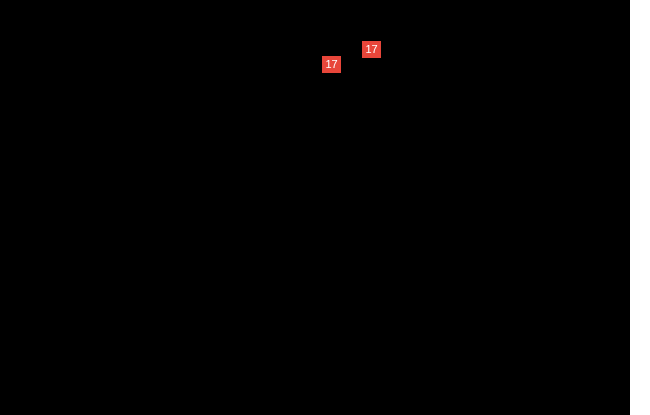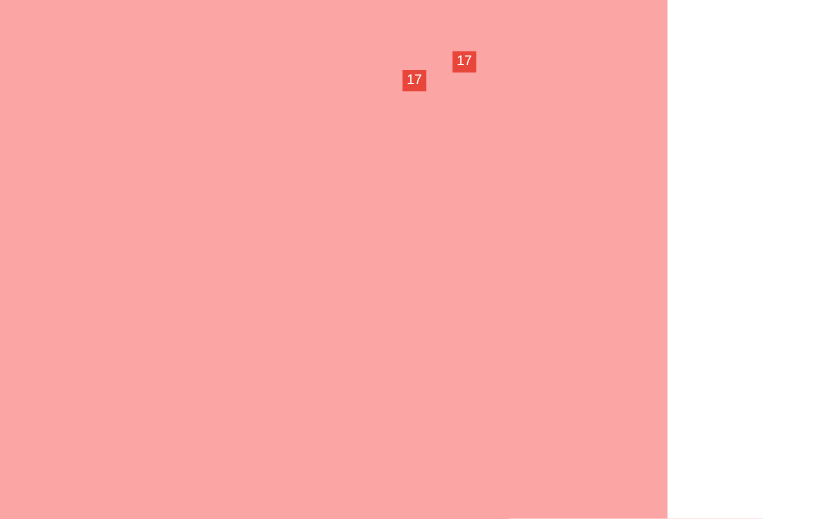--- a/index.html
+++ b/index.html
@@ -29,20 +29,20 @@
     font-size: 11px;
     line-height: 1;
     font-weight: 400;
     box-sizing: border-box;
     white-space: nowrap;
   }
 </style>
 </head>
 <body>
 
-<div class="canvas" style="width: 534px; height: 415px; background: #fca5a5;">
+<div class="canvas" style="width: 630px; height: 415px; background: #000000;">
   <div class="marker" style="left: 362px; top: 41px; width: 19px; height: 17px; background: rgb(232, 70, 58); color: rgb(255, 255, 255);">
     <span>17</span>
   </div>
   <div class="marker" style="left: 322px; top: 56px; width: 19px; height: 17px; background: rgb(232, 70, 58); color: rgb(255, 255, 255);">
     <span>17</span>
   </div>
 </div>
 
 </body></html>

